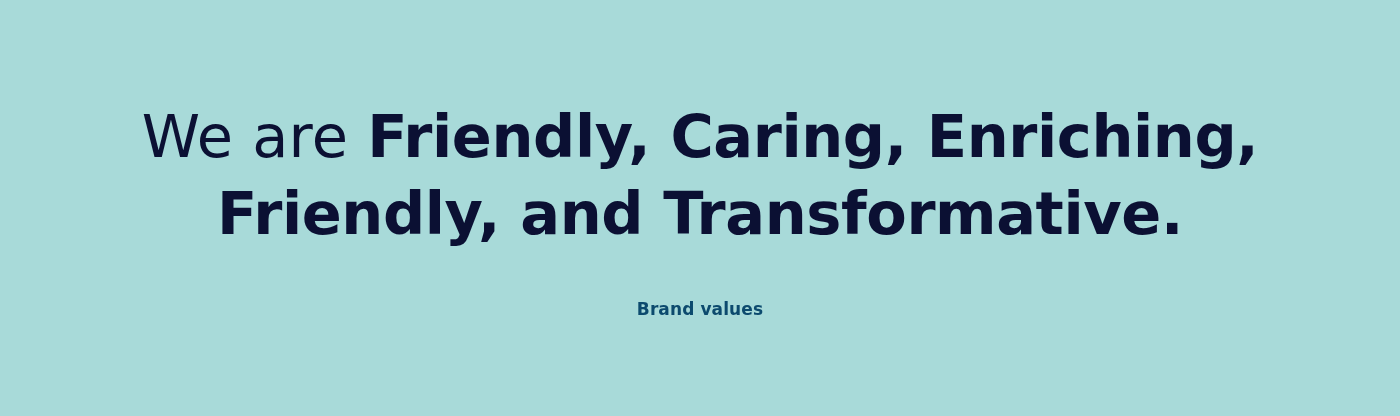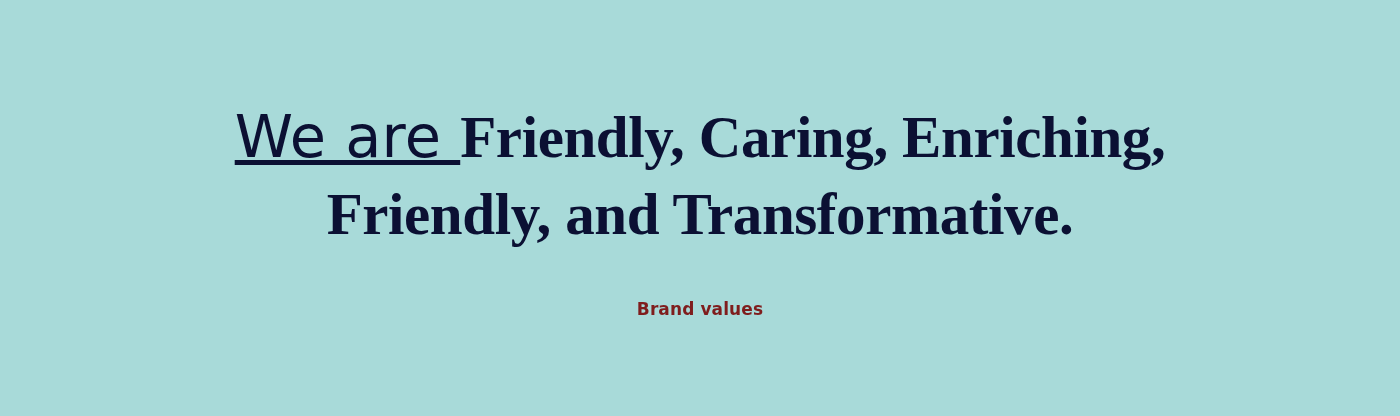--- a/index.html
+++ b/index.html
@@ -46,37 +46,35 @@
 
   .headline-line {
     display: block;
     white-space: nowrap;
   }
 
   
   .lead {
     font-weight: 400;
     letter-spacing: 0.2px;
-    text-decoration: underline;
   }
 
   .values {
     font-weight: 700;
-    font-family: Liberation Serif, serif;
   }
 
   .caption {
     position: absolute;
     left: 0;
     right: 0;
     top: 298px;
     margin: 0;
     padding: 0;
     text-align: center;
-    color: #7f1d1d;
+    color: #0c4a6e;
     font-family: "DejaVu Sans", "Liberation Sans", sans-serif;
     font-size: 17px;
     line-height: 22px;
     font-weight: 700;
     letter-spacing: 0.1px;
   }
 </style>
 </head>
 <body>
 

